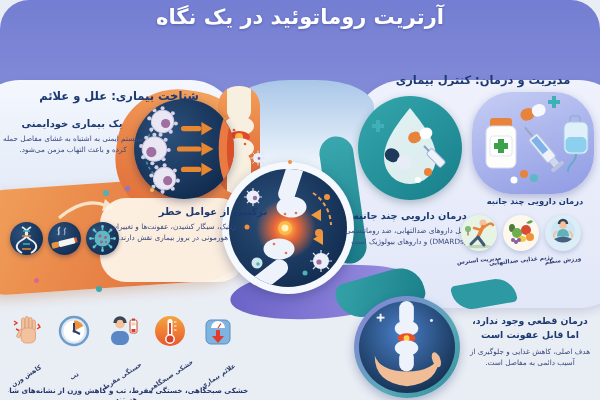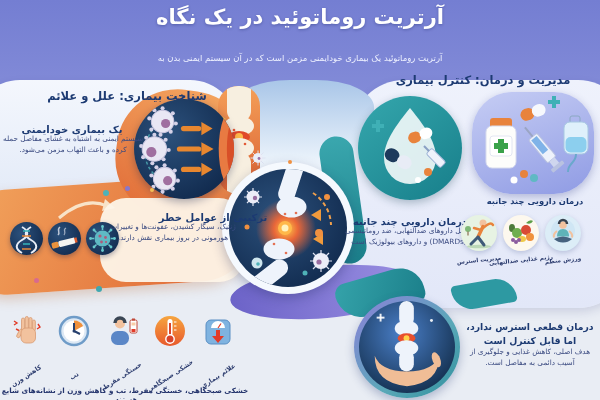--- a/index.html
+++ b/index.html
@@ -1,17 +1,17 @@
 <!DOCTYPE html>
 <html dir="rtl" lang="fa"><head>
 <meta charset="utf-8">
 <style>
   html,body{margin:0;padding:0;}
   body{width:600px;height:400px;overflow:hidden;font-family:"DejaVu Sans",sans-serif;background:#e9edf4;}
-  .stage{position:relative;width:600px;height:400px;overflow:hidden;}
+  .stage{position:relative;width:600px;height:400px;overflow:hidden;border-radius:29px;}
   .abs{position:absolute;}
   
   .bg-top{left:0;top:0;width:600px;height:235px;background:linear-gradient(180deg,#747ed2 0%,#8890da 55%,#98a0e2 100%);z-index:0;}
   .bg-bottom{left:0;top:290px;width:600px;height:110px;background:#e9edf4;border-radius:50px 50px 0 0;z-index:1;}
   .left-panel{left:-28px;top:80px;width:266px;height:133px;border-radius:48px;background:linear-gradient(180deg,#f4f7fd,#e1e9f7);box-shadow:0 4px 10px rgba(40,50,120,.15);z-index:2;}
   .right-panel{left:352px;top:80px;width:278px;height:228px;border-radius:52px;background:linear-gradient(180deg,#eff2fc,#e2e7f8);box-shadow:0 4px 10px rgba(40,50,120,.15);z-index:2;}
   .center-wave{left:232px;top:80px;width:142px;height:100px;border-radius:45% 45% 55% 55%/30% 30% 65% 65%;background:linear-gradient(180deg,#a9c6e8,#eef5fc 85%);z-index:3;}
   .teal-right{left:326px;top:136px;width:34px;height:128px;border-radius:20px;transform:rotate(-8deg);background:linear-gradient(180deg,#3aa7ae,#1b7f8a);z-index:3;}
   .orange-blob{left:-45px;top:183px;width:298px;height:105px;border-radius:56px;transform:rotate(-4deg);background:linear-gradient(120deg,#f3a75f 0%,#e2703a 80%);box-shadow:0 5px 12px rgba(180,90,30,.25);z-index:3;}
   .cells-orange{left:116px;top:90px;width:134px;height:130px;border-radius:46%;transform:rotate(8deg);background:linear-gradient(200deg,#f5a963,#e06a36);z-index:4;}
@@ -28,21 +28,21 @@
   .prognosis-ring{left:354px;top:296px;width:106px;height:102px;border-radius:50%;background:linear-gradient(135deg,#8d80da 0%,#5aa8b8 60%,#2f8f9c 100%);z-index:6;box-shadow:0 4px 10px rgba(40,60,120,.3);}
   .prognosis-inner{left:359px;top:301px;width:96px;height:92px;border-radius:50%;background:radial-gradient(circle at 45% 35%,#4a7fc8,#14304f 80%);z-index:7;overflow:hidden;}
   .mini-circle{width:33px;height:33px;border-radius:50%;background:radial-gradient(circle at 35% 35%,#2c517c,#122c50 80%);z-index:6;box-shadow:0 2px 5px rgba(20,30,70,.35);}
   .life-circle{width:36px;height:36px;border-radius:50%;z-index:10;box-shadow:0 2px 5px rgba(60,80,140,.25);}
   .dot{border-radius:50%;z-index:7;}
   
   .txt{z-index:10;text-align:center;}
   .t-title{font-size:21px;font-weight:bold;color:#ffffff;text-shadow:0 1px 3px rgba(10,20,80,.3);}
   .t-sub{font-size:8.5px;color:#eef1ff;line-height:1.65;}
   .t-sec{font-size:11.5px;font-weight:bold;color:#1c3a72;}
-  .t-item{font-size:10px;font-weight:bold;color:#1c3a72;margin-top:6px;}
+  .t-item{font-size:10px;font-weight:bold;color:#1c3a72;}
   .t-body{font-size:7.3px;color:#3a4a80;line-height:1.5;}
   .t-cap{font-size:7.2px;font-weight:bold;color:#26366e;}
   .t-label{font-size:6.3px;font-weight:bold;color:#2c3c6e;white-space:nowrap;z-index:11;}
   .t-label-sm{font-size:5.8px;font-weight:bold;color:#2c3c6e;white-space:nowrap;z-index:11;}
   .rot{transform:translateX(-50%) rotate(-33deg);}
   .rot-sm{transform:translateX(-50%) rotate(-6deg);}
   .icon-box{width:34px;height:34px;z-index:10;}
 </style>
 </head>
 <body>
@@ -339,24 +339,23 @@
       <path d="M14,56 Q20,72 47,72 Q74,72 80,56 Q80,84 47,87 Q14,84 14,56 Z" fill="#f0bd96"></path>
       <ellipse cx="77" cy="60" rx="4" ry="8" fill="#f0bd96" transform="rotate(-22 77 60)"></ellipse>
       <rect x="19" y="13" width="2" height="8" fill="#ffffff" opacity=".9"></rect>
         <rect x="16" y="16" width="8" height="2" fill="#ffffff" opacity=".9"></rect>
       <circle cx="72" cy="20" r="1.5" fill="#ffffff" opacity=".9"></circle>
     </svg>
   </div>
 
   <div class="abs txt t-title" style="left:0;top:5px;width:600px;">آرتریت روماتوئید در یک نگاه</div>
   <div class="abs txt t-sub" style="left:118px;top:51px;width:364px;">
-    <div>آرتریت روماتوئید یک بیماری خودایمنی مزمن است که در آن سیستم ایمنی بدن به</div>
-  </div>
-
-  <div class="abs txt t-sec" style="left:16px;top:89px;width:222px;">شناخت بیماری: علل و علائم</div>
+  </div>
+
+  <div class="abs txt t-sec" style="left:8px;top:89px;width:222px;">شناخت بیماری: علل و علائم</div>
   <div class="abs txt t-item" style="left:2px;top:118px;width:140px;">یک بیماری خودایمنی</div>
   <div class="abs txt t-body" style="left:0;top:134px;width:146px;">سیستم ایمنی به اشتباه به غشای مفاصل حمله کرده و باعث التهاب مزمن می‌شود.</div>
 
   <div class="abs txt t-item" style="left:104px;top:206px;width:138px;z-index:10;padding-left:40px;">ترکیبی از عوامل خطر</div>
   <div class="abs txt t-body" style="left:103px;top:222px;width:140px;z-index:10;">ژنتیک، سیگار کشیدن، عفونت‌ها و تغییرات هورمونی در بروز بیماری نقش دارند.</div>
 
 
   <div class="abs icon-box" style="left:9px;top:314px;">
     <svg width="34" height="34" viewBox="0 0 34 34">
       <g fill="#f2c29e" stroke="#d89b72" stroke-width=".8">
@@ -473,16 +472,16 @@
       <path d="M12,16 q-4,3 -3,6.5" stroke="#f2c29e" stroke-width="2" fill="none"></path>
       <path d="M24,16 q4,3 3,6.5" stroke="#f2c29e" stroke-width="2" fill="none"></path>
       <path d="M9,24 q9,-5 18,0 q-4,3.5 -9,3.5 q-5,0 -9,-3.5" fill="#46627e"></path>
     </svg>
   </div>
 
   <div class="abs t-label-sm rot-sm" style="left:479px;top:257px;">مدیریت استرس</div>
   <div class="abs t-label-sm rot-sm" style="left:521px;top:257px;">رژیم غذایی ضدالتهابی</div>
   <div class="abs t-label-sm rot-sm" style="left:563px;top:257px;">ورزش منظم</div>
 
-  <div class="abs txt t-item" style="left:465px;top:314px;width:130px;font-size:9.3px;line-height:1.55;">درمان قطعی استرس ندارد، اما قابل کنترل است</div>
+  <div class="abs txt t-item" style="left:465px;top:314px;width:130px;font-size:9.3px;line-height:1.55;">درمان قطعی وجود ندارد، اما قابل عفونت است</div>
   <div class="abs txt t-body" style="left:462px;top:347px;width:136px;">هدف اصلی، کاهش غذایی و جلوگیری از آسیب دائمی به مفاصل است.</div>
 
 </div>
 
 </body></html>

